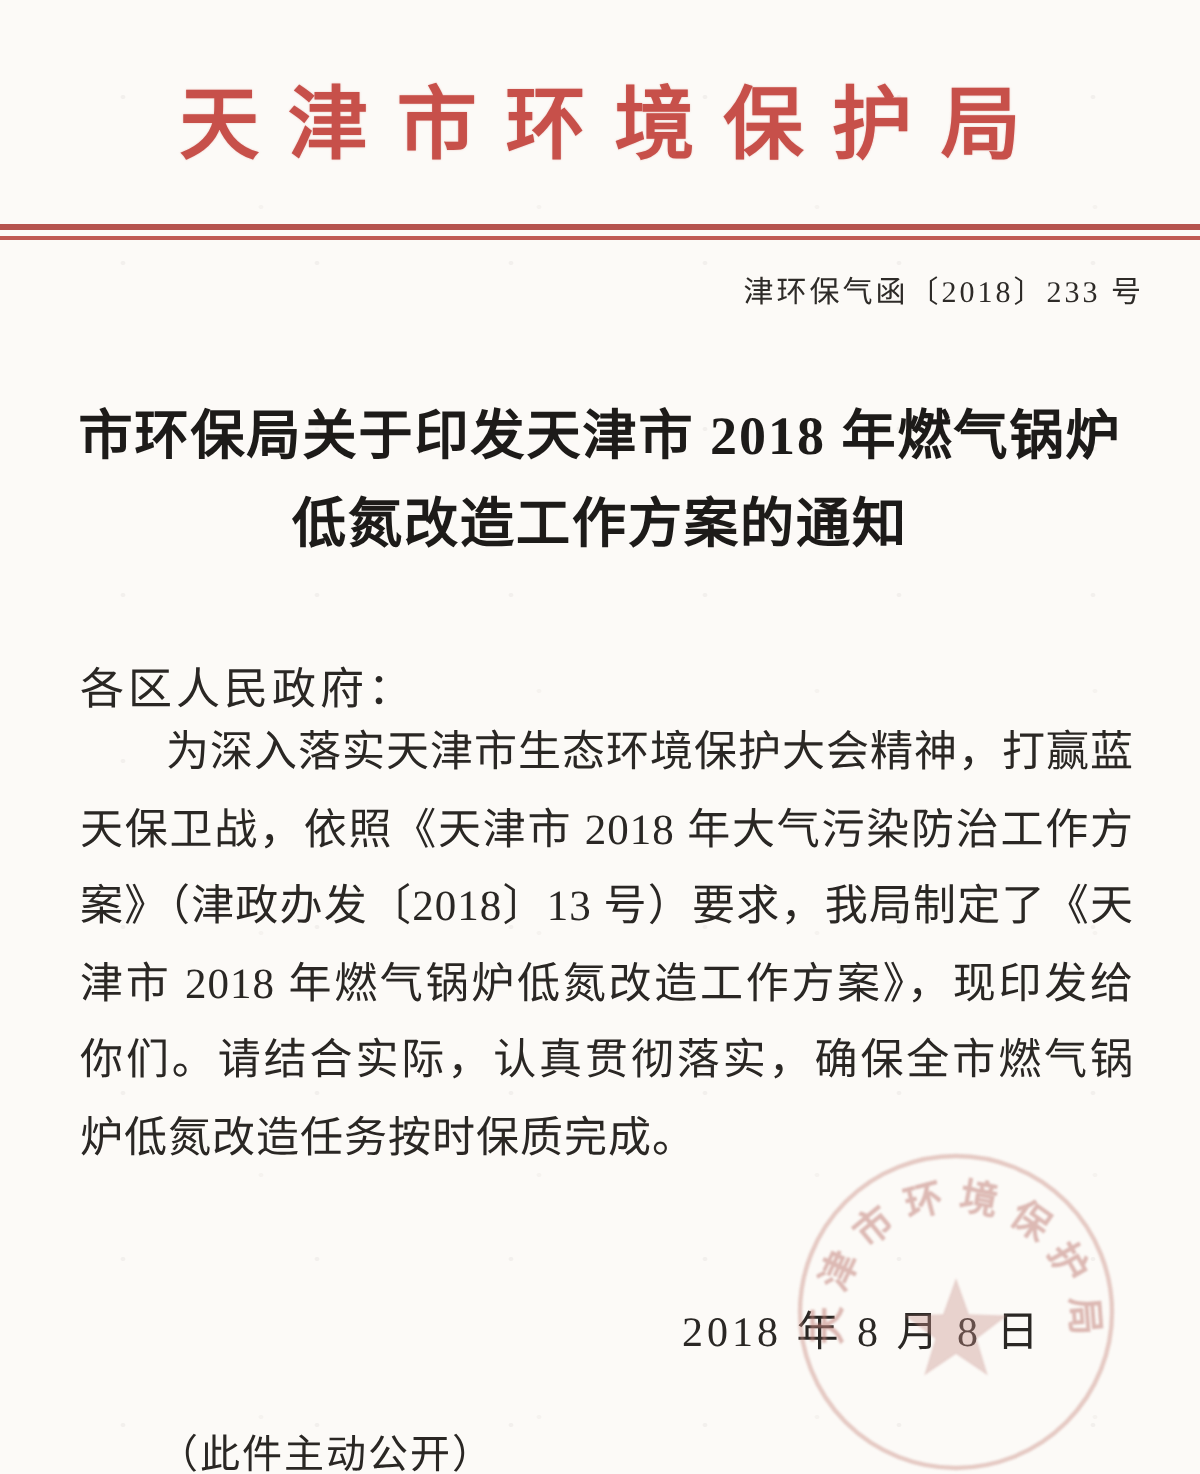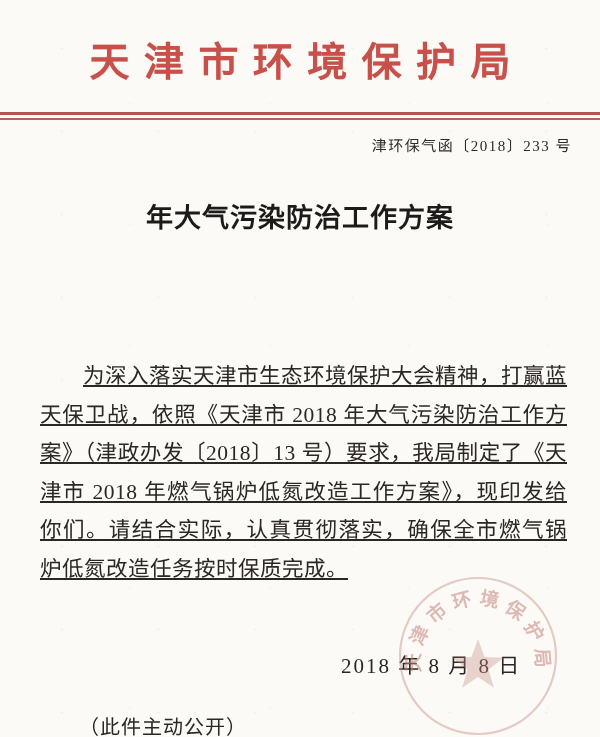--- a/index.html
+++ b/index.html
@@ -84,21 +84,20 @@
     top: 357px;
     left: 40px;
     right: 33px;
     margin: 0;
     font-size: 21.5px;
     line-height: 38.6px;
     letter-spacing: 0.5px;
     text-align: justify;
     text-justify: inter-ideograph;
     text-indent: 2em;
-    text-decoration: underline;
   }
 
   .issue-date {
     position: absolute;
     top: 649px;
     left: 341px;
     font-size: 21px;
     letter-spacing: 2px;
     z-index: 2;
   }
@@ -133,23 +132,25 @@
 
 <div class="page">
 
   <div class="agency-name">天津市环境保护局</div>
 
   <div class="red-rule"></div>
 
   <div class="doc-number">津环保气函〔2018〕233 号</div>
 
   <div class="doc-title">
-    <div>年大气污染防治工作方案</div>
+    <div>市环保局关于印发天津市 2018 年燃气锅炉</div>
+    <div>低氮改造工作方案的通知</div>
   </div>
 
+  <div class="salutation">各区人民政府：</div>
 
   <p class="body-text">为深入落实天津市生态环境保护大会精神，打赢蓝天保卫战，依照《天津市 2018 年大气污染防治工作方案》（津政办发〔2018〕13 号）要求，我局制定了《天津市 2018 年燃气锅炉低氮改造工作方案》，现印发给你们。请结合实际，认真贯彻落实，确保全市燃气锅炉低氮改造任务按时保质完成。</p>
 
   <div class="issue-date">2018 年 8 月 8 日</div>
 
   <div class="disclosure-note">（此件主动公开）</div>
 
   <svg class="official-seal" viewBox="0 0 178 170">
     <defs>
       <filter id="sealBlur" x="-10%" y="-10%" width="120%" height="120%">

